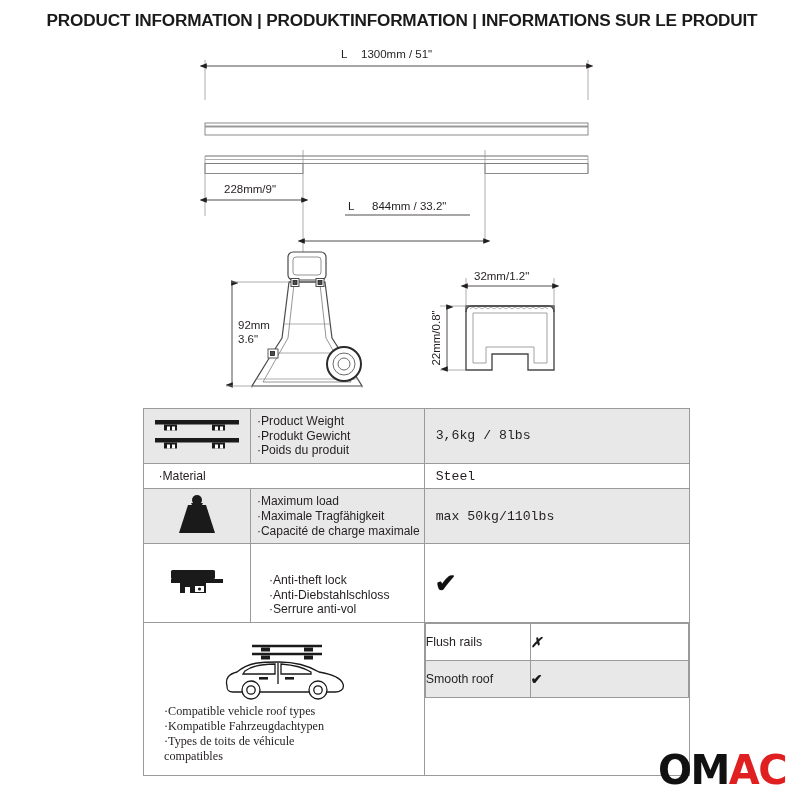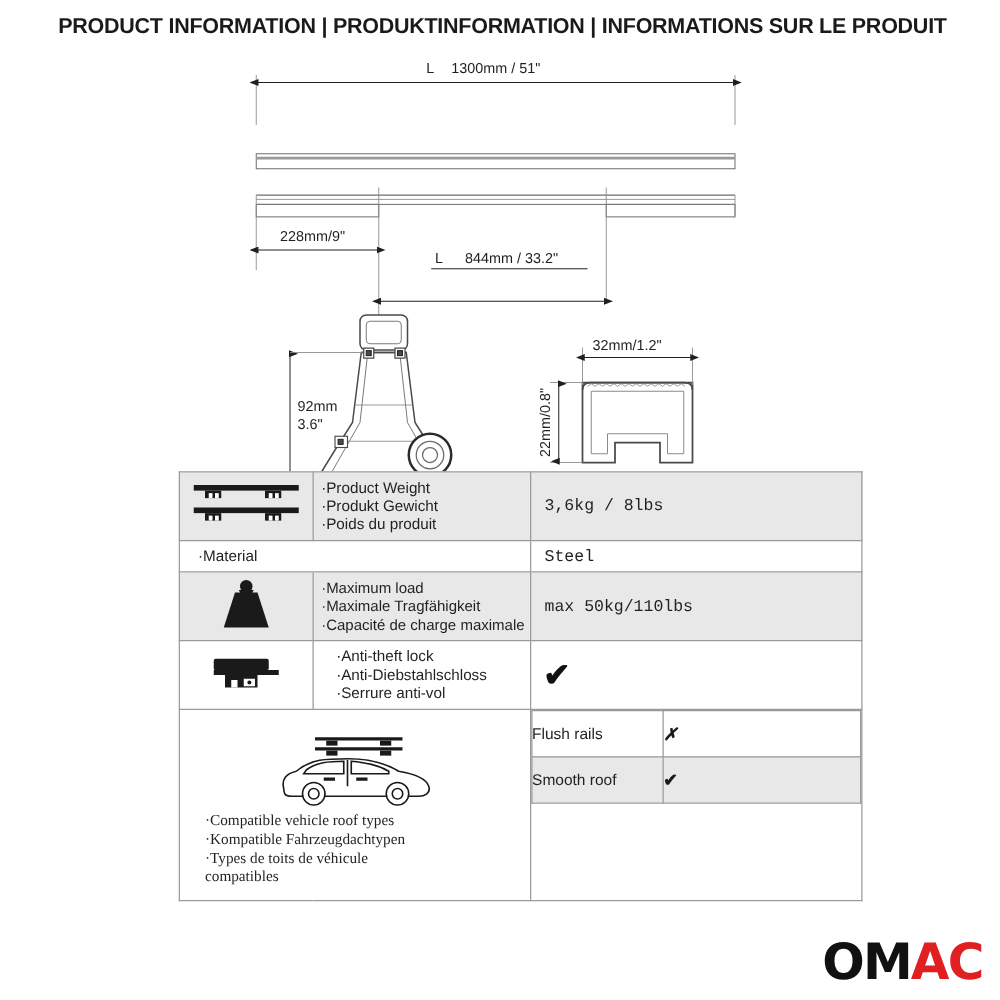--- a/index.html
+++ b/index.html
@@ -51,21 +51,21 @@
   .lbl-L {
     font-family: "Liberation Sans", sans-serif;
     font-size: 11.5px;
     fill: #231f20;
   }
 
   
   #spec-table {
     position: absolute;
     left: 143px;
-    top: 377px;
+    top: 408px;
     width: 547px;
     border: 1px solid #9a9a9a;
     border-collapse: collapse;
     background: #fff;
   }
   #spec-table td {
     border: 1px solid #9a9a9a;
     padding: 0;
     vertical-align: middle;
   }
@@ -365,21 +365,21 @@
             <rect x="5" y="15" width="52" height="4"></rect>
             <rect x="14" y="19" width="26" height="10"></rect>
             <rect x="19" y="23" width="5" height="6" fill="#ffffff"></rect>
             <rect x="29" y="22" width="9" height="6" fill="#ffffff"></rect>
             <circle cx="33.5" cy="25" r="1.6" fill="#1a1a1a"></circle>
           </g>
         </svg>
       </span>
     </td>
     <td class="col-label">
-      <div class="label-block" style="padding-left:18px;">
+      <div class="label-block" style="padding-left:18px;margin-top:24px;">
         <div>·Anti-theft lock</div>
         <div>·Anti-Diebstahlschloss</div>
         <div>·Serrure anti-vol</div>
       </div>
     </td>
     <td class="col-value">
       <div class="check-mark">✔</div>
     </td>
   </tr>
 

